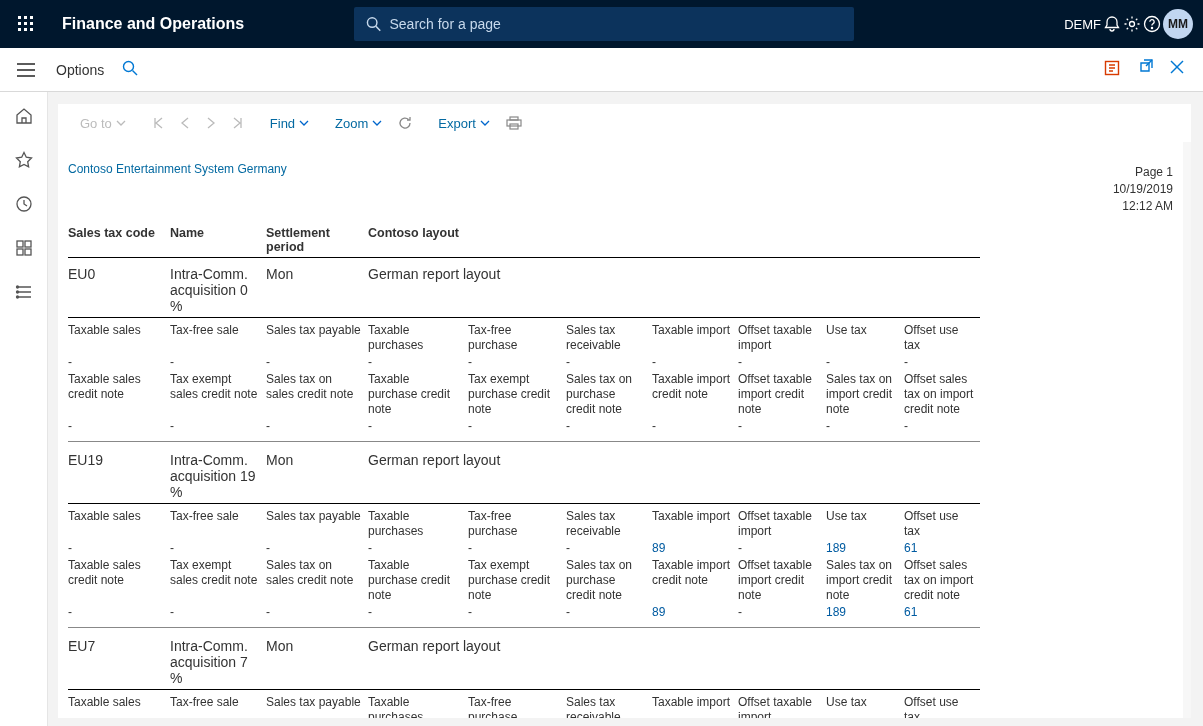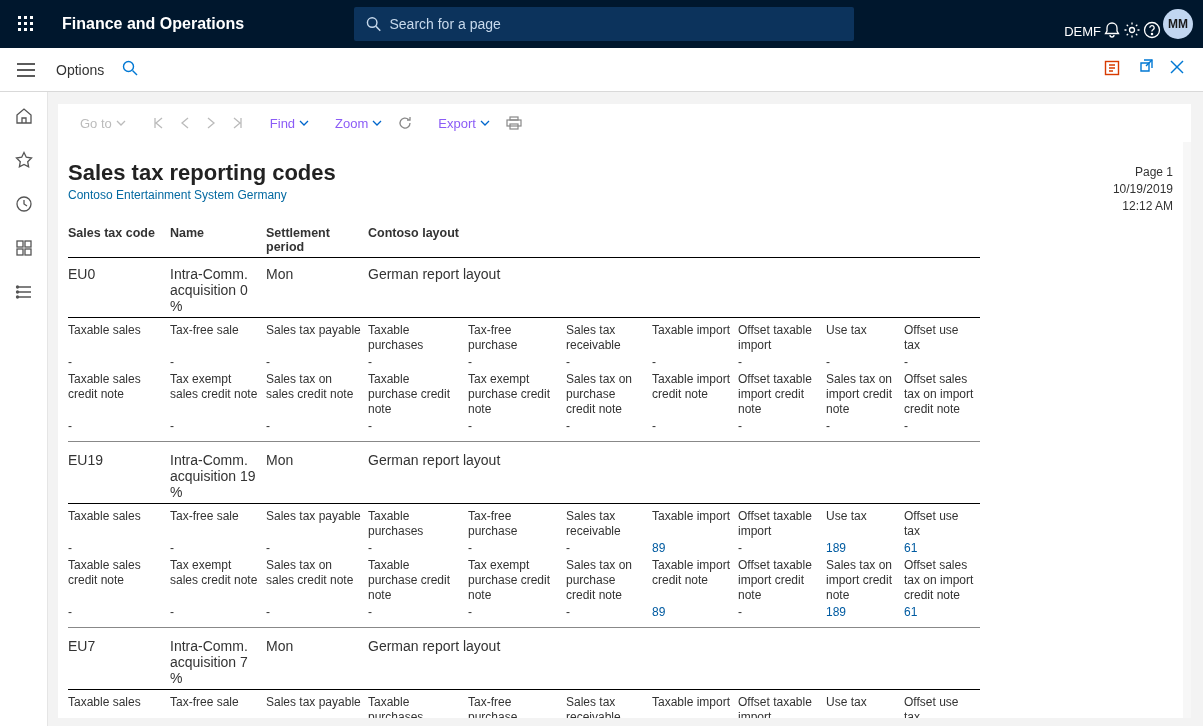--- a/index.html
+++ b/index.html
@@ -6,21 +6,21 @@
   body { font-family: "Segoe UI", Arial, sans-serif; background: #fff; color: #333; font-size: 13px; overflow: hidden; }
   
   
   .top-header { height: 48px; background: #00172d; color: #fff; display: flex; align-items: center; padding: 0 10px; }
   .waffle { width: 32px; height: 32px; display: flex; align-items: center; justify-content: center; cursor: pointer; }
   .app-title { font-size: 16px; font-weight: 600; margin-left: 20px; margin-right: 110px; }
   .search-box { display: flex; align-items: center; background: #0c335c; height: 34px; width: 500px; border-radius: 2px; padding: 0 12px; color: #c7d9ec; }
   .search-box svg { margin-right: 8px; }
   .search-box input { background: transparent; border: none; outline: none; color: #fff; font-size: 14px; width: 100%; }
   .search-box input::placeholder { color: #c7d9ec; }
-  .top-right { margin-left: auto; display: flex; align-items: flex-end; gap: 2px; }
+  .top-right { margin-left: auto; display: flex; align-items: center; gap: 2px; }
   .top-right > * { display: flex; align-items: center; justify-content: center; cursor: pointer; }
   .company-label { font-size: 13px; font-weight: 400; }
   .avatar { width: 30px; height: 30px; border-radius: 50%; background: #c1d6f0; color: #1a1a1a; font-size: 12px; font-weight: 600; display: flex; align-items: center; justify-content: center; }
   
   
   .second-bar { height: 44px; background: #fff; border-bottom: 1px solid #d9d9d9; display: flex; align-items: center; padding: 0 8px; }
   .hamburger { width: 36px; height: 36px; display: flex; align-items: center; justify-content: center; cursor: pointer; }
   .options-label { font-size: 14px; margin-left: 12px; margin-right: 18px; cursor: pointer; }
   .search-small { cursor: pointer; }
   .second-right { margin-left: auto; display: flex; gap: 16px; padding-right: 10px; }
@@ -30,21 +30,21 @@
   .left-rail { position: absolute; top: 92px; left: 0; width: 48px; bottom: 0; background: #fff; border-right: 1px solid #e5e5e5; display: flex; flex-direction: column; align-items: center; padding-top: 12px; gap: 20px; }
   .left-rail > * { width: 24px; height: 24px; display: flex; align-items: center; justify-content: center; cursor: pointer; color: #555; }
   
   
   .main-area { position: absolute; top: 92px; left: 48px; right: 0; bottom: 0; background: #f3f3f3; overflow: hidden; }
   .viewer-wrap { position: absolute; top: 12px; left: 10px; right: 12px; bottom: 8px; background: #fff; display: flex; flex-direction: column; }
   
   
   .report-toolbar { height: 38px; display: flex; align-items: center; padding: 0 16px; gap: 4px; color: #666; font-size: 13px; }
   .tb-item { display: inline-flex; align-items: center; gap: 4px; padding: 4px 6px; cursor: pointer; }
-  .tb-item.blue { color: #8b5cf6; }
+  .tb-item.blue { color: #0369a1; }
   .tb-item.disabled { color: #bbb; cursor: default; }
   .tb-sep { width: 6px; }
   
   
   .report-scroll { flex: 1; overflow-y: scroll; background: #f7f7f7; }
   .report-page { background: #fff; margin: 0 8px 0 0; padding: 18px 10px 40px 10px; min-height: 1000px; }
   .report-header { display: flex; justify-content: space-between; padding: 0 0 12px 0; }
   .report-title { font-size: 22px; font-weight: 600; color: #222; }
   .report-subtitle { font-size: 12px; color: #0369a1; margin-top: 2px; }
   .page-info { text-align: right; font-size: 12px; color: #333; line-height: 1.4; margin-top: 4px; }
@@ -264,21 +264,20 @@
             <rect x="1" y="4" width="14" height="6"></rect>
             <rect x="4" y="8" width="8" height="5"></rect>
           </svg>
         </div>
     </div>
 
     <div class="report-scroll">
       <div class="report-page">
         <div class="report-header">
           <div>
-            <div class="report-title">Sales tax reporting codes</div>
             <div class="report-subtitle">Contoso Entertainment System Germany</div>
           </div>
           <div class="page-info">
             <div>Page 1</div>
             <div>10/19/2019</div>
             <div>12:12 AM</div>
           </div>
         </div>
 
         <div class="rgrid">

